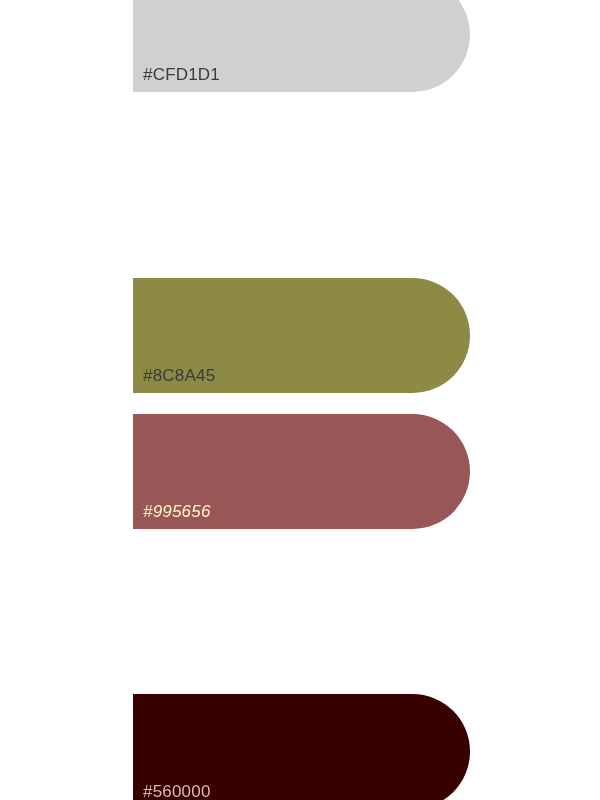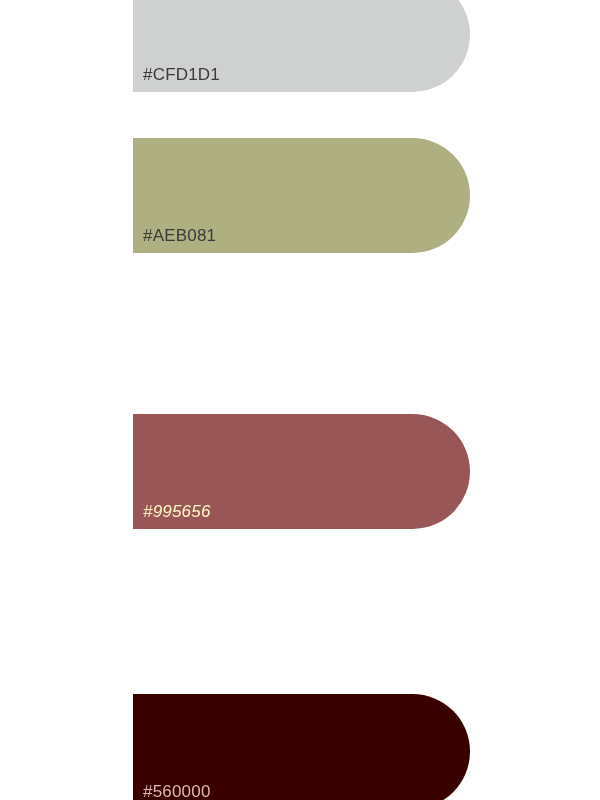--- a/index.html
+++ b/index.html
@@ -50,22 +50,22 @@
     user-select: none;
   }
 </style>
 </head>
 <body>
 
 <div id="palette">
     <div class="swatch" style="left: 133px; top: -23px; width: 337px; height: 115px; background: rgb(207, 209, 209); border-top-right-radius: 57.5px; border-bottom-right-radius: 57.5px;">
       <span class="swatch-label" style="color: rgb(58, 58, 58);">#CFD1D1</span>
     </div>
-    <div class="swatch" style="left: 133px; top: 138px; width: 337px; height: 115px; background: rgb(174, 176, 129); border-top-right-radius: 57.5px; border-bottom-right-radius: 57.5px;">
-      <span class="swatch-label" style="color: rgb(58, 58, 58);">#AEB081</span>
+    <div class="swatch" style="left: 133px; top: 278px; width: 337px; height: 115px; background: rgb(140, 138, 69); border-top-right-radius: 57.5px; border-bottom-right-radius: 57.5px;">
+      <span class="swatch-label" style="color: rgb(58, 58, 58);">#8C8A45</span>
     </div>
     <div class="swatch" style="left: 133px; top: 414px; width: 337px; height: 115px; background: rgb(153, 86, 86); border-top-right-radius: 57.5px; border-bottom-right-radius: 57.5px;">
       <span class="swatch-label" style="color: #fef9c3; font-style: italic;">#995656</span>
     </div>
     <div class="swatch" style="left: 133px; top: 694px; width: 337px; height: 115px; background: rgb(57, 0, 0); border-top-right-radius: 57.5px; border-bottom-right-radius: 57.5px;">
       <span class="swatch-label" style="color: rgb(217, 184, 181);">#560000</span>
     </div>
   </div>
 
 </body></html>

